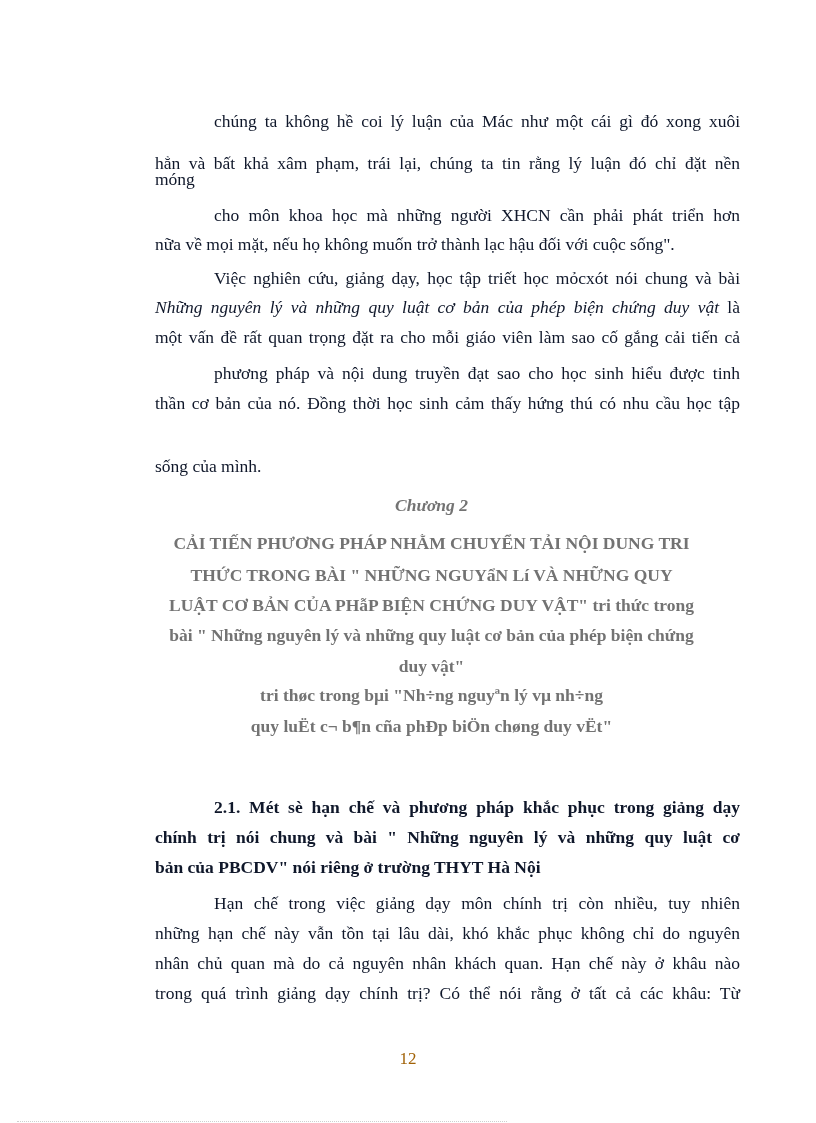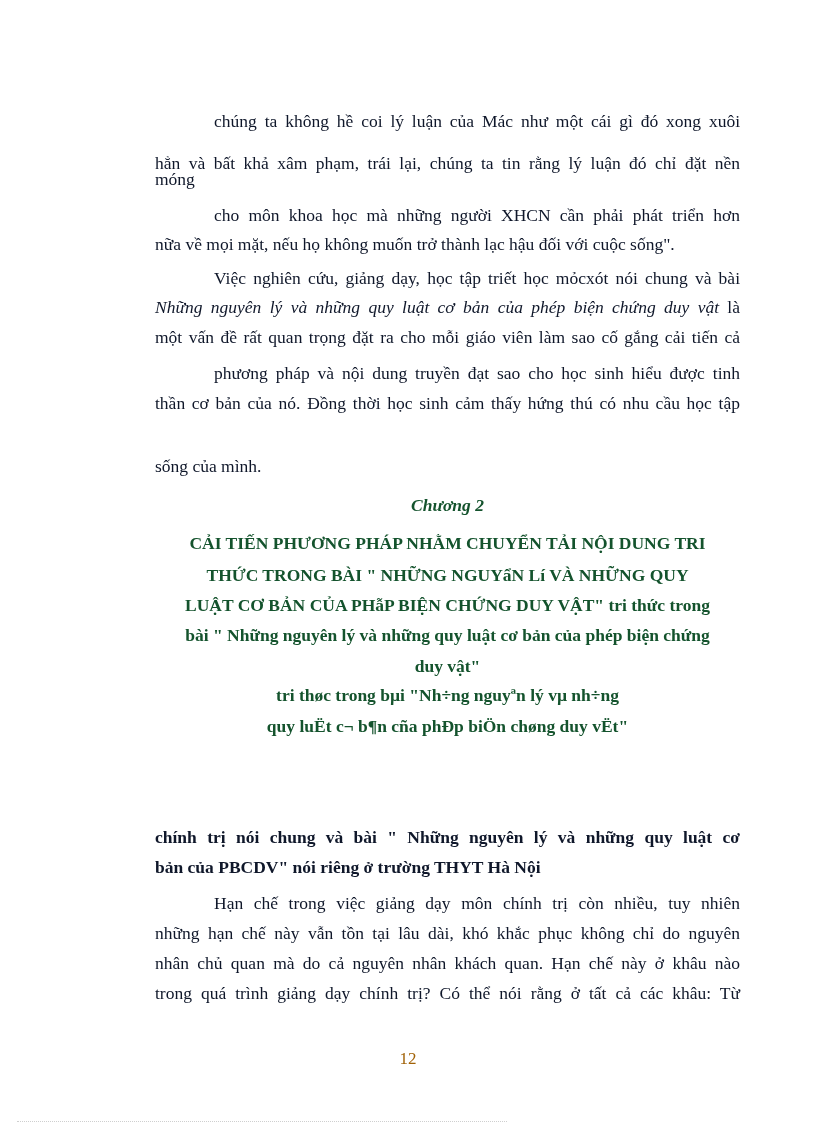--- a/index.html
+++ b/index.html
@@ -7,23 +7,23 @@
     .page { position: absolute; left: 0; top: 0; width: 816px; height: 1123px; background: #fff; }
     .ln {
       position: absolute; left: 155px; width: 585px;
       font-family: "Liberation Serif", serif; font-size: 17.5px; color: #0f172a;
       white-space: nowrap; line-height: 22px;
       text-align: justify; text-align-last: justify;
     }
     .ln.ind { left: 214px; width: 526px; }
     .ln.last { text-align-last: left; }
     .ctr {
-      position: absolute; left: 140px; width: 615px; text-align: center;
+      position: absolute; left: 124px; width: 615px; text-align: center;
       font-family: "Liberation Serif", serif; font-weight: bold; font-size: 17.5px;
-      color: #14532d; line-height: 22px; white-space: nowrap;
+      color: #737373; line-height: 22px; white-space: nowrap;
     }
     .ctr.it { font-style: italic; }
     .bold { font-weight: bold; }
     .pagenum {
       position: absolute; left: 0; width: 816px; top: 1049px; text-align: center;
       font-family: "Liberation Serif", serif; font-size: 17px; color: #a16207;
     }
     .dotline {
       position: absolute; left: 17px; width: 490px; top: 1121px; height: 0;
       border-top: 1px dotted #cfcfcf; width: 490px;
@@ -53,20 +53,21 @@
 
   <div class="ctr it" style="top:494px">Chương 2</div>
   <div class="ctr" style="top:532px">CẢI TIẾN PHƯƠNG PHÁP NHẰM CHUYỂN TẢI NỘI DUNG TRI</div>
   <div class="ctr" style="top:564px">THỨC TRONG BÀI " NHỮNG NGUYẩN Lí VÀ NHỮNG QUY</div>
   <div class="ctr" style="top:594px">LUẬT CƠ BẢN CỦA PHẫP BIỆN CHỨNG DUY VẬT" tri thức trong</div>
   <div class="ctr" style="top:624px">bài " Những nguyên lý và những quy luật cơ bản của phép biện chứng</div>
   <div class="ctr" style="top:655px">duy vật"</div>
   <div class="ctr" style="top:684px">tri thøc trong bµi "Nh÷ng nguyªn lý vµ nh÷ng</div>
   <div class="ctr" style="top:715px">quy luËt c¬ b¶n cña phÐp biÖn chøng duy vËt"</div>
 
+  <div class="ln ind bold" style="top:796px">2.1. Mét sè hạn chế và phương pháp khắc phục trong giảng dạy</div>
   <div class="ln bold" style="top:826px">chính trị nói chung và bài " Những nguyên lý và những quy luật cơ</div>
   <div class="ln bold last" style="top:856px">bản của PBCDV" nói riêng ở trường THYT Hà Nội</div>
 
   <div class="ln ind" style="top:892px">Hạn chế trong việc giảng dạy môn chính trị còn nhiều, tuy nhiên</div>
   <div class="ln" style="top:922px">những hạn chế này vẫn tồn tại lâu dài, khó khắc phục không chỉ do nguyên</div>
   <div class="ln" style="top:952px">nhân chủ quan mà do cả nguyên nhân khách quan. Hạn chế này ở khâu nào</div>
   <div class="ln" style="top:982px">trong quá trình giảng dạy chính trị? Có thể nói rằng ở tất cả các khâu: Từ</div>
 
   <div class="pagenum">12</div>
   <div class="dotline"></div>

